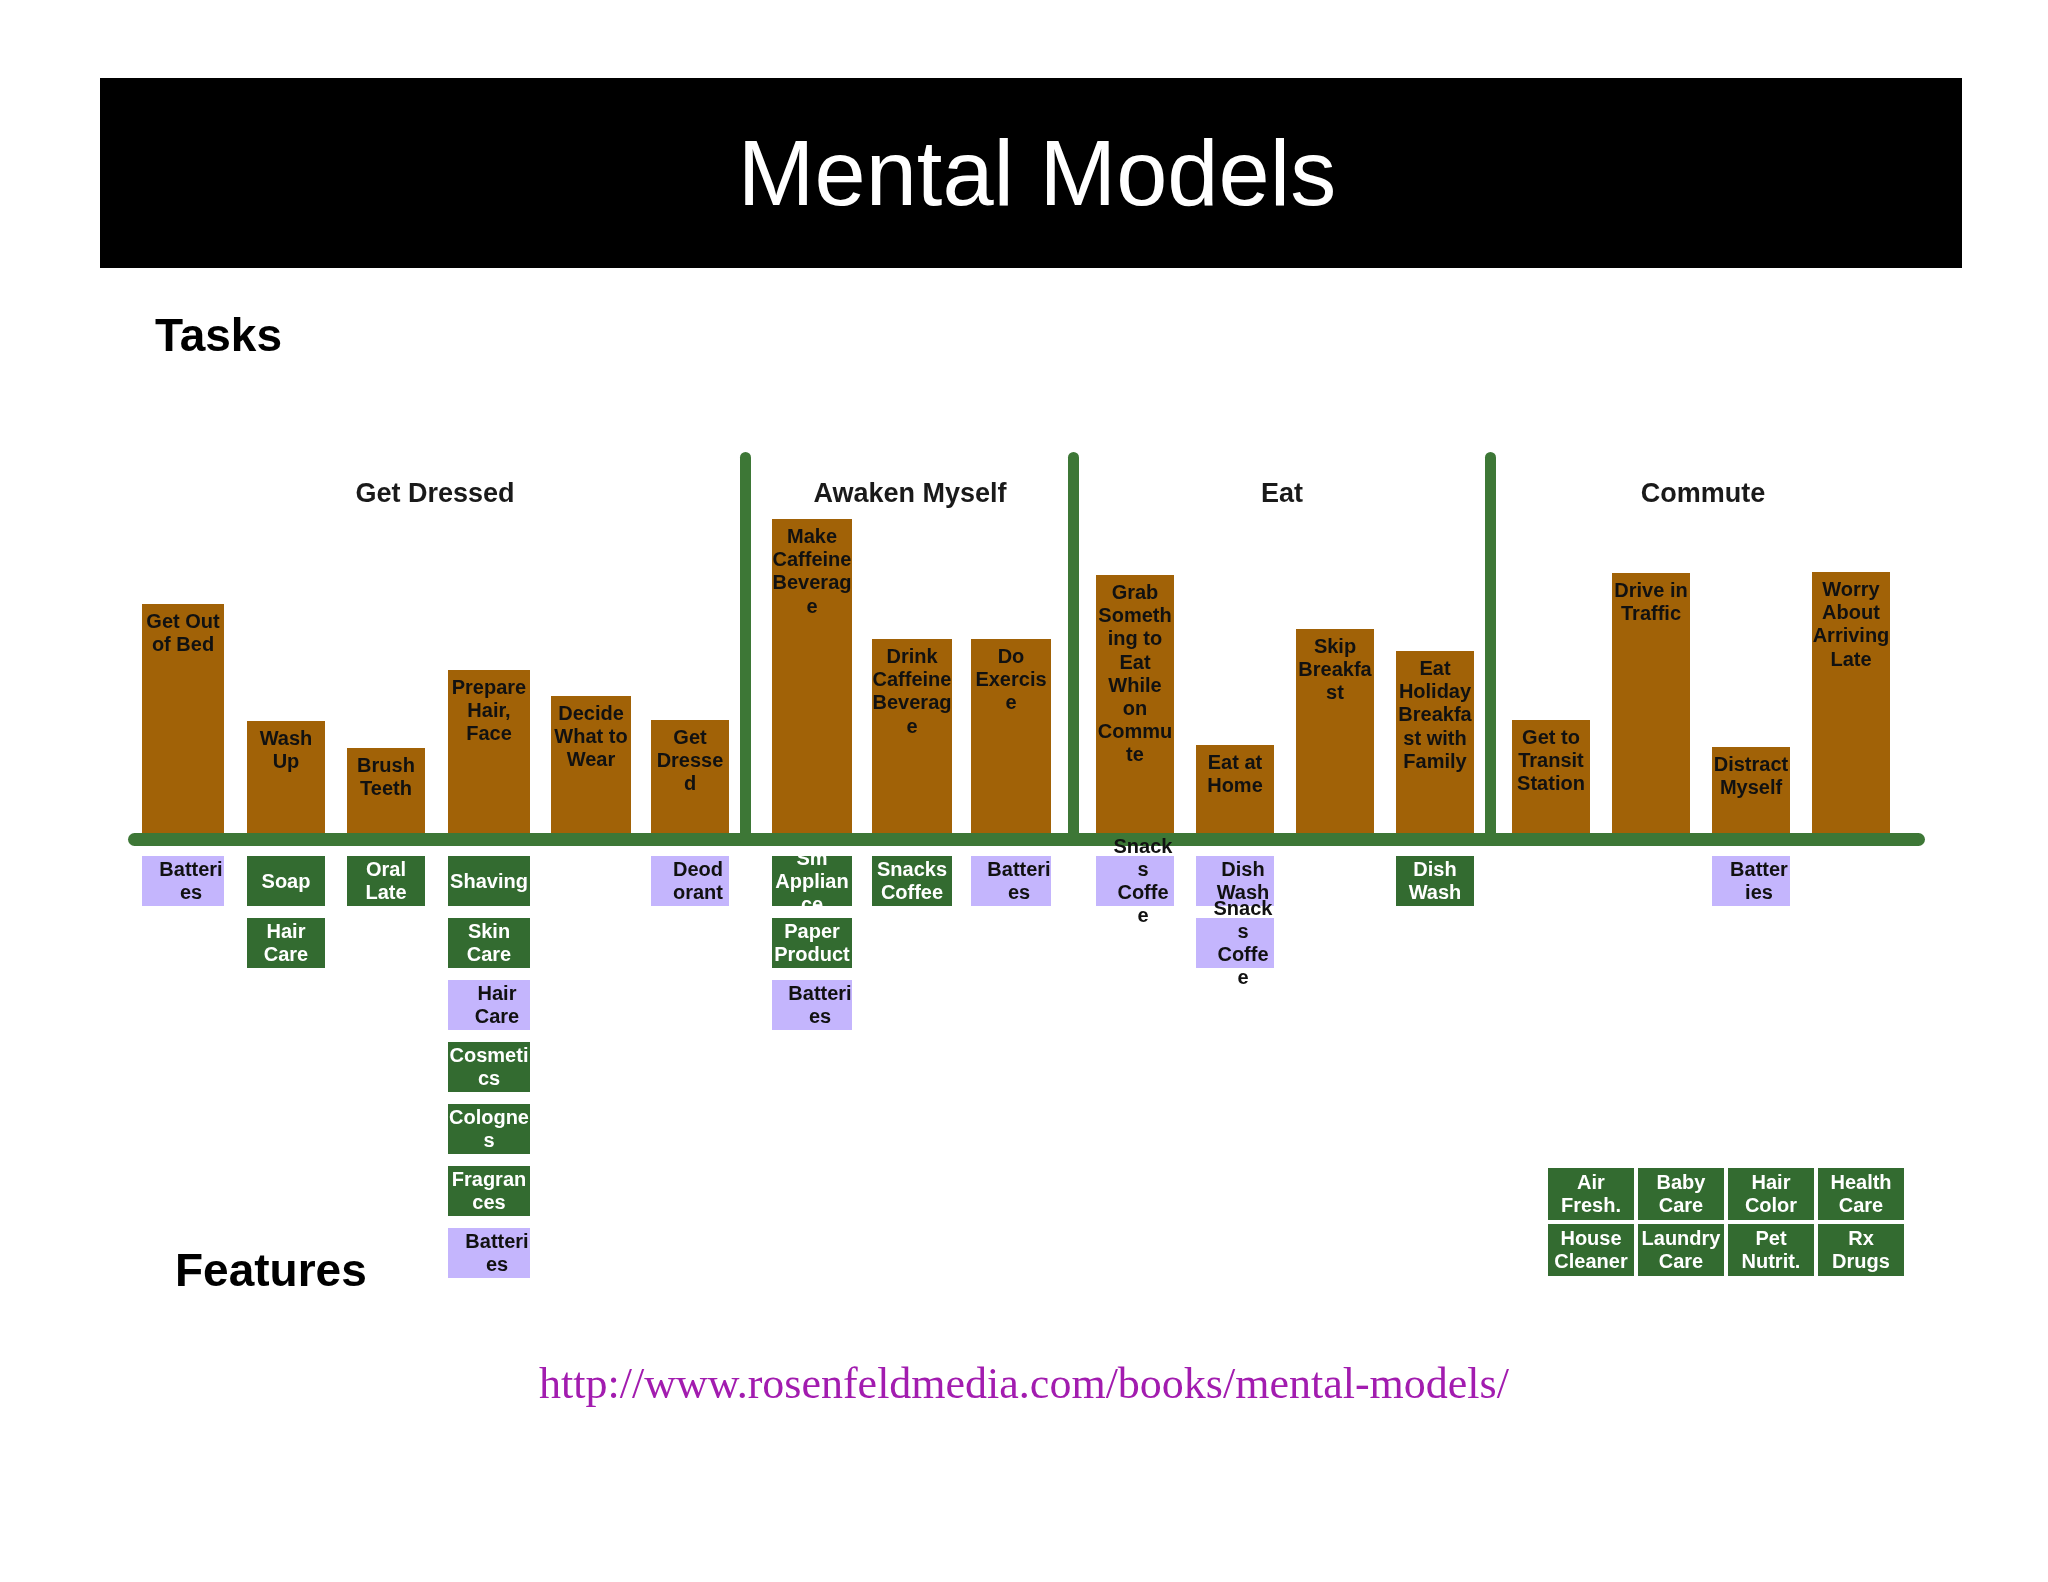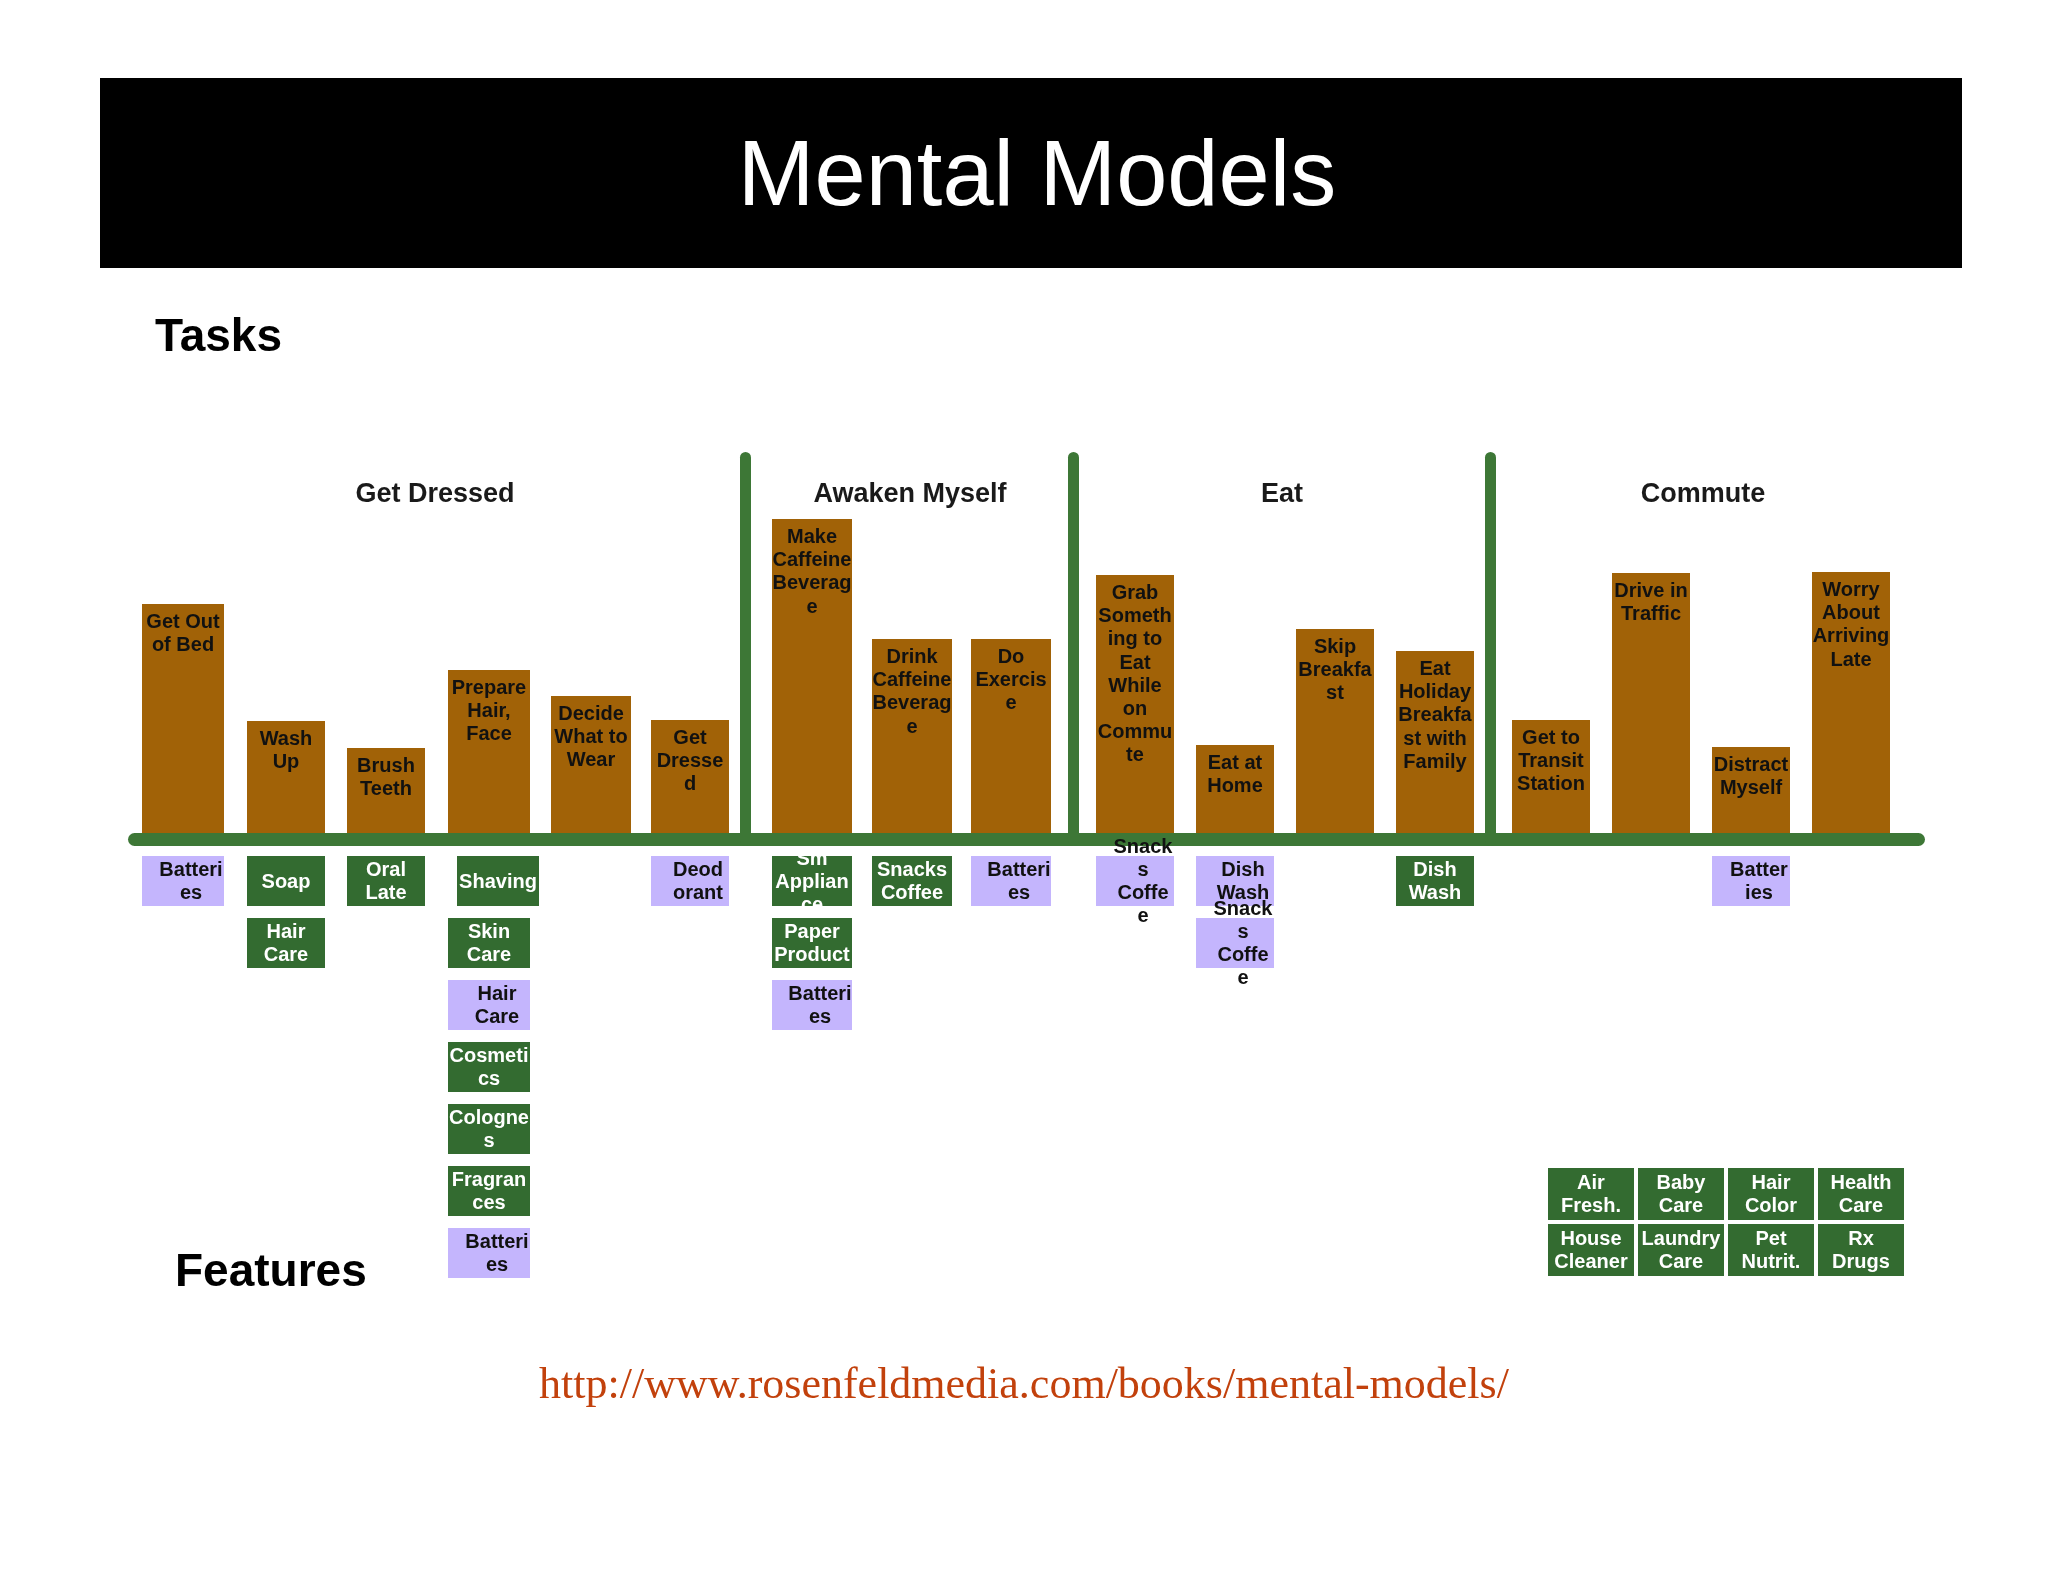--- a/index.html
+++ b/index.html
@@ -159,21 +159,21 @@
 
   
   #source-url {
     position: absolute;
     left: 0;
     top: 1358px;
     width: 2048px;
     text-align: center;
     font-family: "Liberation Serif", serif;
     font-size: 44px;
-    color: #c2410c;
+    color: #a21caf;
     white-space: nowrap;
   }
 </style>
 </head>
 <body>
 
 <div id="slide">
 
   <div id="title-bar">
     <div id="title-text">Mental Models</div>
@@ -211,21 +211,21 @@
       </div>
       <div class="feature-box dark" style="left: 247px; width: 78px; height: 50px; top: 856px;">
         <span class="box-label">Soap</span>
       </div>
       <div class="feature-box dark" style="left: 247px; width: 78px; height: 50px; top: 918px;">
         <span class="box-label">Hair Care</span>
       </div>
       <div class="feature-box dark" style="left: 347px; width: 78px; height: 50px; top: 856px;">
         <span class="box-label">Oral Late</span>
       </div>
-      <div class="feature-box dark" style="left: 448px; width: 82px; height: 50px; top: 856px; margin-left: 9px;">
+      <div class="feature-box dark" style="left: 448px; width: 82px; height: 50px; top: 856px;">
         <span class="box-label">Shaving</span>
       </div>
       <div class="feature-box dark" style="left: 448px; width: 82px; height: 50px; top: 918px;">
         <span class="box-label">Skin Care</span>
       </div>
       <div class="feature-box light" style="left: 448px; width: 82px; height: 50px; top: 980px;">
         <span class="box-label">Hair Care</span>
       </div>
       <div class="feature-box dark" style="left: 448px; width: 82px; height: 50px; top: 1042px;">
         <span class="box-label">Cosmetics</span>

